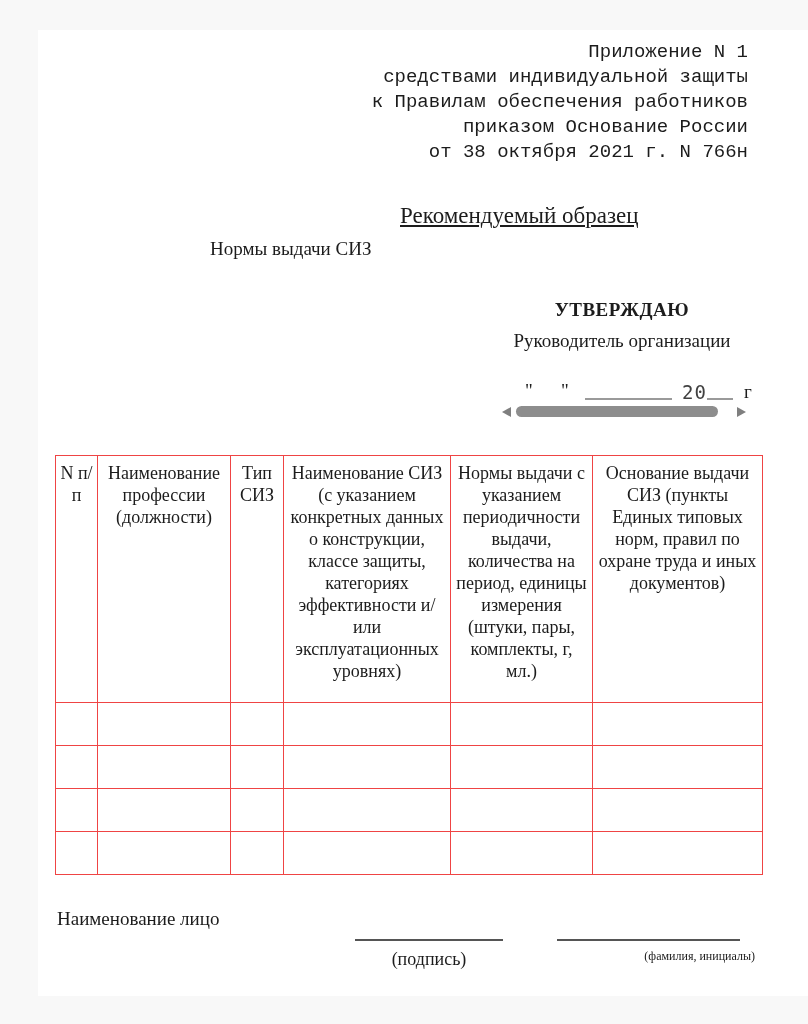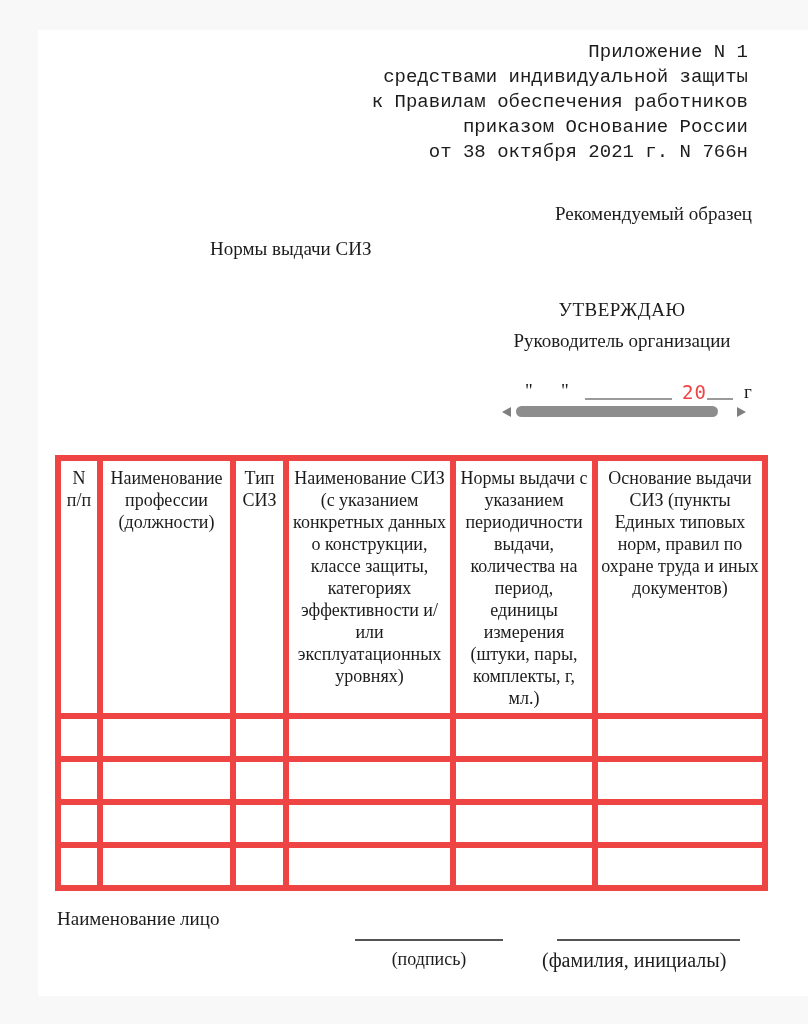--- a/index.html
+++ b/index.html
@@ -20,81 +20,81 @@
   .abs { position: absolute; }
 
   
   .appendix-block {
     left: 300px; top: 40px; width: 448px;
     text-align: right;
     font-size: 19px; line-height: 25px; font-family: Liberation Mono, monospace;
   }
   .recommended {
     left: 400px; top: 203px; width: 352px;
-    text-align: right;
-    font-size: 19px;
+    font-size: 23px;
+    text-decoration: underline;
   }
   .doc-title {
     left: 210px; top: 238px; width: 400px;
     font-size: 19px;
   }
   .approve-word {
     left: 472px; top: 299px; width: 300px;
     text-align: center;
-    font-size: 19px; font-weight: normal;
+    font-size: 19px; font-weight: bold;
     letter-spacing: 0.5px;
   }
   .approver-title {
     left: 472px; top: 330px; width: 300px;
     text-align: center;
     font-size: 19px;
   }
 
   
   .date-line { left: 505px; top: 380px; width: 255px; height: 22px; font-size: 19px; }
   .dq1 { position: absolute; left: 20px; top: 0; }
   .dq2 { position: absolute; left: 56px; top: 0; }
   .blank1 { position: absolute; left: 80px; top: 18px; width: 87px; border-bottom: 2px solid #9a9a9a; }
-  .year { position: absolute; left: 177px; top: 1px; font-family: "DejaVu Sans Mono", monospace; font-size: 19px; color: #ef4444; letter-spacing: 1px; }
+  .year { position: absolute; left: 177px; top: 1px; font-family: "DejaVu Sans Mono", monospace; font-size: 19px; color: #404040; letter-spacing: 1px; }
   .blank2 { position: absolute; left: 202px; top: 18px; width: 26px; border-bottom: 2px solid #9a9a9a; }
   .year-suffix { position: absolute; left: 239px; top: 1px; }
 
   
   .hscrollbar { left: 500px; top: 404px; width: 248px; height: 16px; }
   .sb-arrow { position: absolute; top: 3px; width: 0; height: 0; cursor: pointer; }
   .sb-arrow-left { left: 2px; border-top: 5px solid transparent; border-bottom: 5px solid transparent; border-right: 9px solid #7f7f7f; }
   .sb-arrow-right { right: 2px; border-top: 5px solid transparent; border-bottom: 5px solid transparent; border-left: 9px solid #7f7f7f; }
   .sb-thumb { position: absolute; left: 16px; top: 2px; width: 202px; height: 11px; background: #8d8d8d; border-radius: 6px; cursor: pointer; }
 
   
   table.norms {
     position: absolute;
     left: 55px; top: 455px;
     width: 707px;
     border-collapse: collapse;
     table-layout: fixed;
     font-size: 18px; line-height: 22px;
   }
   table.norms th, table.norms td {
-    border: 6px solid #ef4444;
+    border: 1px solid #ef4444;
     font-weight: normal;
     text-align: center;
     vertical-align: top;
     padding: 6px 3px 4px 3px;
     overflow-wrap: break-word;
   }
   table.norms thead th { height: 247px; }
   table.norms tbody td { height: 43px; padding: 0; }
 
   
   .responsible { left: 57px; top: 908px; font-size: 19px; }
   .sig-line-1 { left: 355px; top: 939px; width: 148px; border-top: 2px solid #555; }
   .sig-line-2 { left: 557px; top: 939px; width: 183px; border-top: 2px solid #555; }
   .sig-caption-1 { left: 355px; top: 949px; width: 148px; text-align: center; font-size: 18px; }
-  .sig-caption-2 { left: 542px; top: 949px; width: 213px; text-align: left; font-size: 20px; }
+  .sig-caption-2 { left: 542px; top: 949px; width: 213px; text-align: right; font-size: 12px; }
 </style>
 </head>
 <body>
 
 <div class="page"></div>
 
 <div class="abs appendix-block">
   <div>Приложение N 1</div>
   <div>средствами индивидуальной защиты</div>
   <div>к Правилам обеспечения работников</div>

